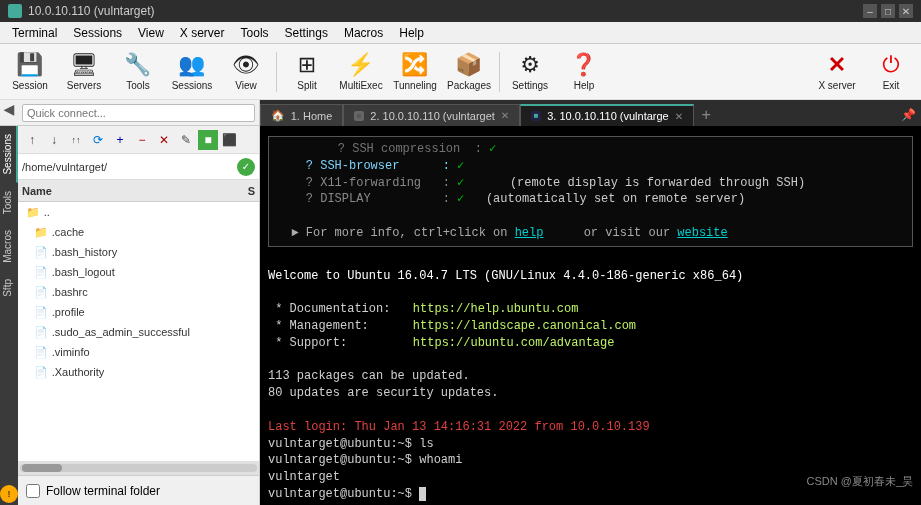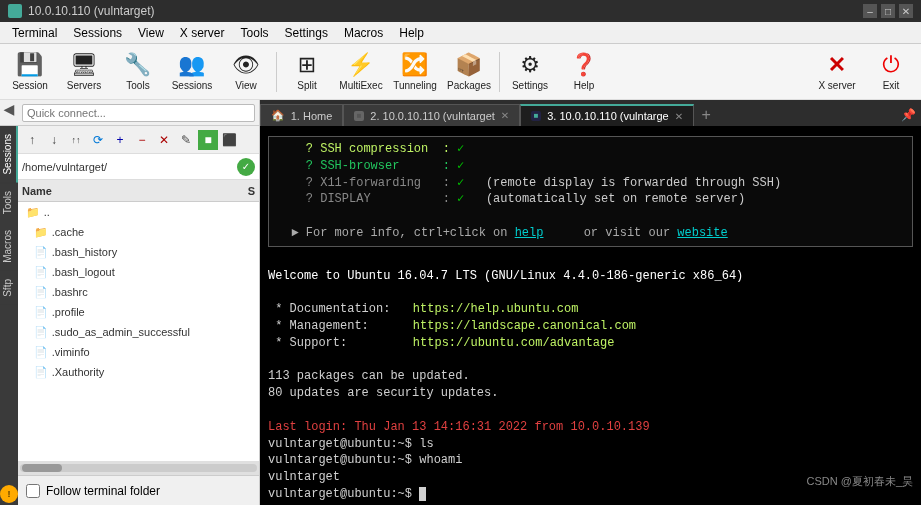--- a/index.html
+++ b/index.html
@@ -451,23 +451,23 @@
       <div class="left-panel-footer">
         <input type="checkbox" style="width: 14px; height: 14px;">
         <span>Follow terminal folder</span>
       </div>
     </div>
 
     <div class="terminal-panel">
       <div class="terminal-body">
 
         <div class="term-box">
-          <div class="term-line">    <span style="color:#bef264;">? SSH compression  :</span> <span class="term-green">✓</span></div>
-          <div class="term-line">    <span style="color:#22c55e;text-align:center;">? SSH-browser      :</span> <span class="term-green">✓</span></div>
-          <div class="term-line">    <span style="color:#888;">? X11-forwarding   :</span> <span class="term-green">✓</span>   <span style="color:#ccc;">(remote display is forwarded through SSH)</span></div>
+          <div class="term-line">    <span style="color:#737373;margin-left:32px;">? SSH compression  :</span> <span class="term-green">✓</span></div>
+          <div class="term-line">    <span style="color:#7dd3fc;text-align:center;">? SSH-browser      :</span> <span class="term-green">✓</span></div>
+          <div class="term-line">    <span style="color:#888;">? X11-forwarding   :</span> <span class="term-green">✓</span>   <span style="color:#ccc;margin-left:24px;">(remote display is forwarded through SSH)</span></div>
           <div class="term-line">    <span style="color:#888;">? DISPLAY          :</span> <span class="term-green">✓</span>   <span style="color:#ccc;">(automatically set on remote server)</span></div>
           <div class="term-line">&nbsp;</div>
           <div class="term-line">  <span style="color:#aaa;">► For more info, ctrl+click on </span><span class="term-link">help</span><span style="color:#aaa;margin-left:33px;"> or visit our </span><span class="term-link">website</span></div>
         </div>
 
         <div class="term-line">&nbsp;</div>
         <div class="term-line"><span class="term-white">Welcome to Ubuntu 16.04.7 LTS (GNU/Linux 4.4.0-186-generic x86_64)</span></div>
         <div class="term-line">&nbsp;</div>
         <div class="term-line"> * Documentation:  <span class="term-cyan">https://help.ubuntu.com</span></div>
         <div class="term-line"> * Management:     <span class="term-cyan">https://landscape.canonical.com</span></div>

